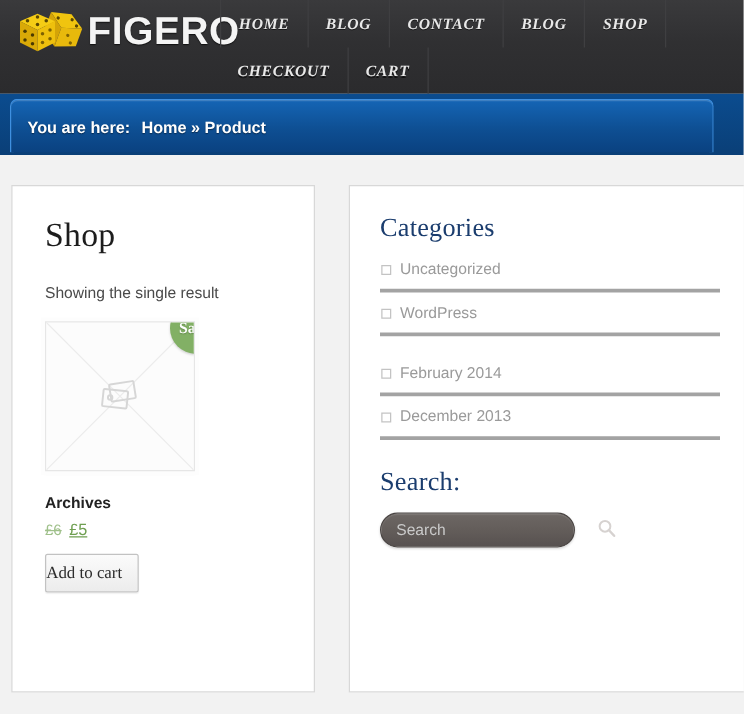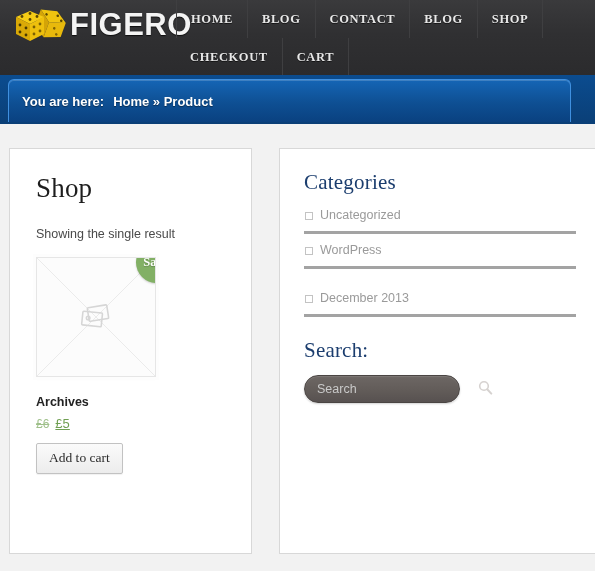--- a/index.html
+++ b/index.html
@@ -59,20 +59,21 @@
     letter-spacing: 0.6px;
     color: #e8e8e8;
     padding: 0 14px;
     height: 38px;
     line-height: 38px;
     border-right: 1px solid #3f3f41;
     text-transform: uppercase;
     white-space: nowrap;
     cursor: pointer;
     text-shadow: 0 1px 0 rgba(0,0,0,0.6);
+    font-style: italic;
   }
   .nav-item:first-child { border-left: 1px solid #3f3f41; }
 
   
   .breadcrumb-outer {
     position: relative;
     width: 595px;
     height: 49px;
     background: linear-gradient(to bottom, #0b4c8f 0%, #0a3f77 100%);
     padding: 4px 24px 0 8px;
@@ -210,21 +211,21 @@
 
   .add-to-cart {
     margin-top: 12px;
     display: inline-block;
     font-family: "Liberation Serif", serif;
     font-size: 13.5px;
     color: #2c2c2c;
     background: linear-gradient(to bottom, #fbfbfb 0%, #ececec 100%);
     border: 1px solid #c2c2c2;
     border-radius: 2px;
-    padding: 6px 12px 7px 12px;
+    padding: 6px 12px 7px 0;
     cursor: pointer;
     box-shadow: 0 1px 1px rgba(0,0,0,0.06);
   }
 
   
   .side-inner { padding: 22px 24px 0 24px; }
 
   .widget + .widget { margin-top: 22px; }
 
   .widget-title {
@@ -405,20 +406,21 @@
       <div class="widget">
         <h2 class="widget-title">Categories</h2>
         <ul class="widget-list">
           <li>Uncategorized</li>
           <li>WordPress</li>
         </ul>
       </div>
 
       <div class="widget">
         <ul class="widget-list">
+          <li>February 2014</li>
           <li>December 2013</li>
         </ul>
       </div>
 
       <div class="widget">
         <h2 class="widget-title search-widget-title">Search:</h2>
         <div class="search-box">
           <input class="search-input" type="text" placeholder="Search" style="">
           <button class="search-icon-btn">
             <span>

